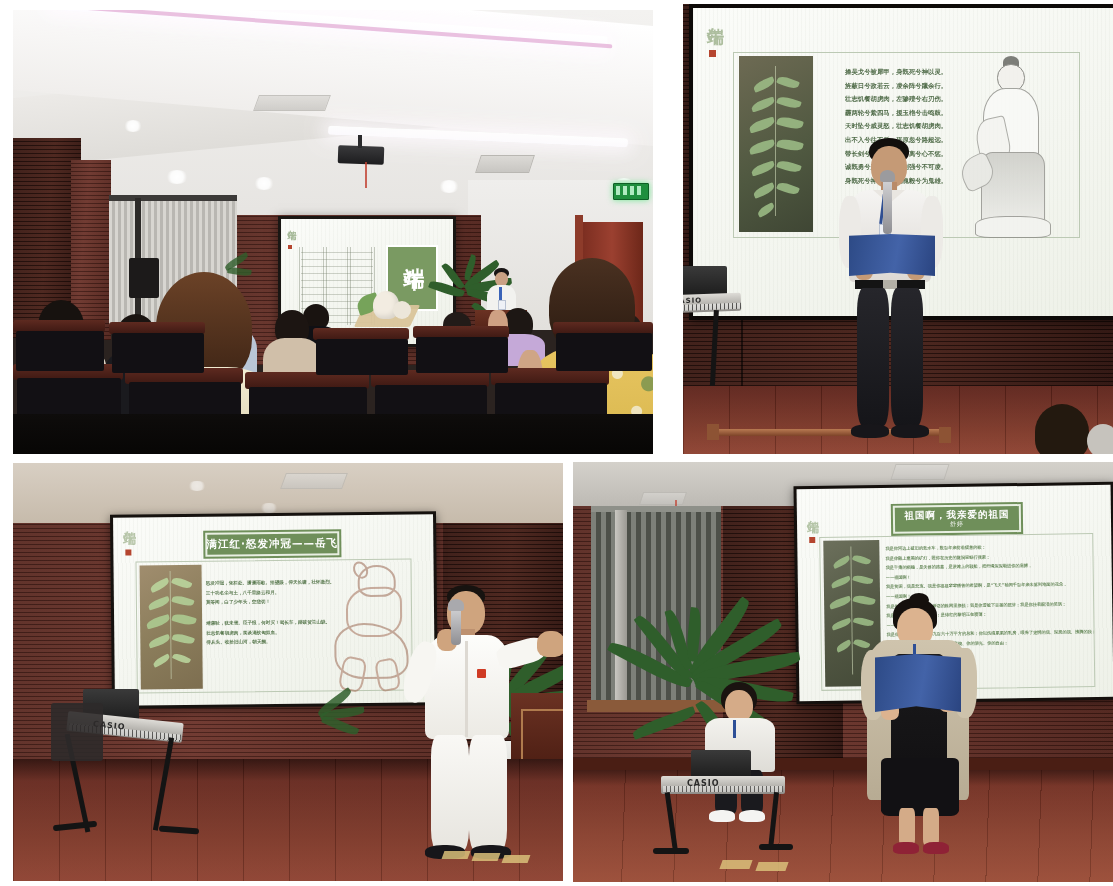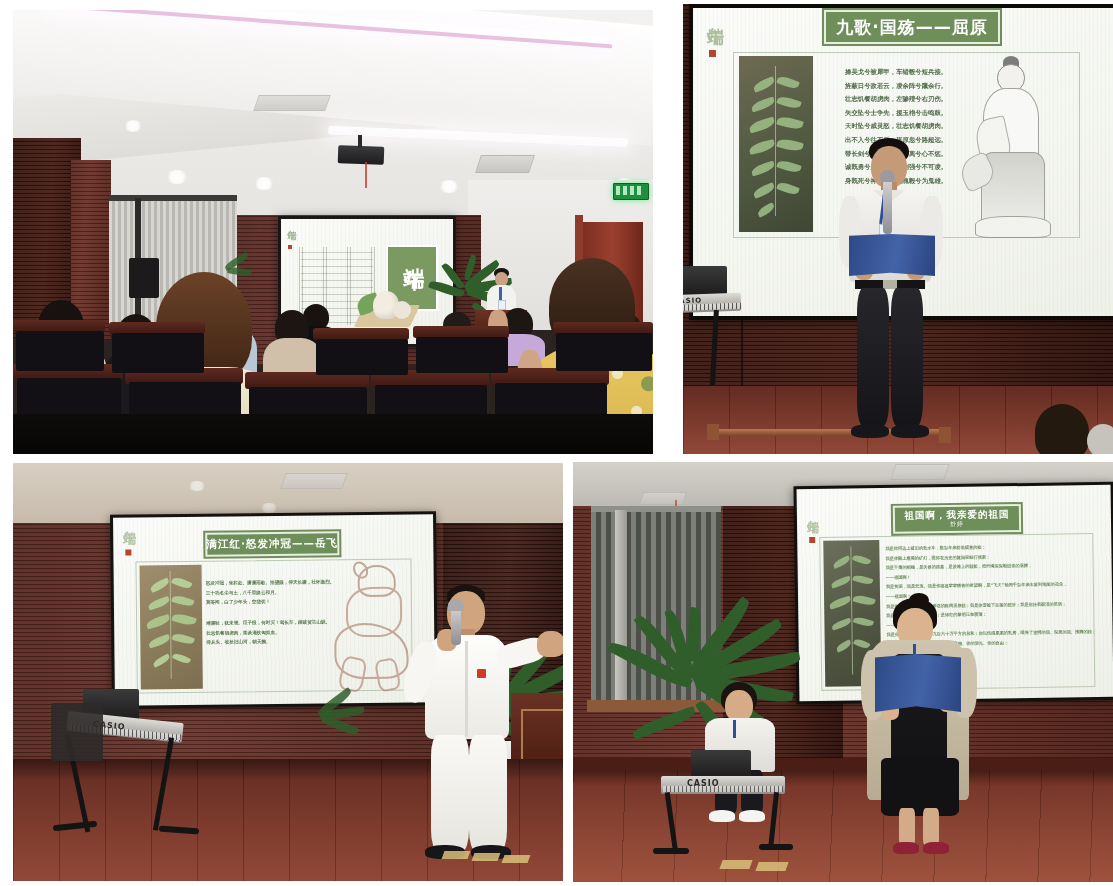--- a/index.html
+++ b/index.html
@@ -259,23 +259,20 @@
   <div class="panel" style="left:683px;top:4px;width:430px;height:450px;background:#1d100c;">
 
     <div class="abs wall-wood-dark" style="left:0;top:0;width:430px;height:450px;"></div>
     <div class="abs" style="left:58px;top:0;width:2px;height:450px;background:rgba(0,0,0,.55);"></div>
 
     <div class="abs screen-frame" style="left:6px;top:0px;width:424px;height:308px;background:#0d0a08;padding:4px;">
       <div class="slide">
         <div class="slide-badge" style="left:14px;top:6px;font-size:17px;color:#9bb089;">端午</div>
         <div class="slide-badge-dot" style="left:16px;top:42px;width:7px;height:7px;"></div>
 
-        <div class="slide-title" style="left:131px;top:2px;width:172px;height:30px;font-size:17px;">
-          <span>九歌·国殇——屈原</span>
-        </div>
 
         <div class="slide-inner" style="left:40px;top:44px;width:345px;height:184px;"></div>
 
         <div class="leaf-box" style="left:46px;top:48px;width:74px;height:176px;">
           <div class="leafstem" style="left:36px;top:10px;width:1px;height:150px;"></div>
           <div class="leaf" style="left:14px;top:24px;width:22px;height:9px;transform:rotate(-22deg);"></div>
           <div class="leaf" style="left:38px;top:22px;width:22px;height:9px;transform:rotate(22deg);"></div>
           <div class="leaf" style="left:12px;top:44px;width:24px;height:9px;transform:rotate(-18deg);"></div>
           <div class="leaf" style="left:38px;top:42px;width:24px;height:9px;transform:rotate(18deg);"></div>
           <div class="leaf" style="left:10px;top:64px;width:26px;height:10px;transform:rotate(-16deg);"></div>
@@ -283,24 +280,24 @@
           <div class="leaf" style="left:10px;top:86px;width:26px;height:10px;transform:rotate(-14deg);"></div>
           <div class="leaf" style="left:38px;top:84px;width:26px;height:10px;transform:rotate(14deg);"></div>
           <div class="leaf" style="left:12px;top:108px;width:24px;height:9px;transform:rotate(-18deg);"></div>
           <div class="leaf" style="left:38px;top:106px;width:24px;height:9px;transform:rotate(18deg);"></div>
           <div class="leaf" style="left:14px;top:130px;width:22px;height:9px;transform:rotate(-22deg);"></div>
           <div class="leaf" style="left:38px;top:128px;width:22px;height:9px;transform:rotate(22deg);"></div>
           <div class="leaf" style="left:18px;top:150px;width:18px;height:8px;transform:rotate(-28deg);"></div>
         </div>
 
         <div class="poem" style="left:152px;top:58px;width:180px;font-size:6.4px;line-height:13.6px;">
-          <div>操吴戈兮被犀甲，车错毂兮短兵接。</div>
+          <div>操吴戈兮被犀甲，身既死兮神以灵。</div>
           <div>旌蔽日兮敌若云，凌余阵兮躐余行。</div>
           <div>壮志饥餐胡虏肉，左骖殪兮右刃伤。</div>
-          <div>矢交坠兮士争先，援玉枹兮击鸣鼓。</div>
+          <div>霾两轮兮絷四马，援玉枹兮击鸣鼓。</div>
           <div>天时坠兮威灵怒，壮志饥餐胡虏肉。</div>
           <div>出不入兮往不反，平原忽兮路超远。</div>
           <div>带长剑兮挟秦弓，首身离兮心不惩。</div>
           <div>诚既勇兮又以武，终刚强兮不可凌。</div>
           <div>身既死兮神以灵，魂魄毅兮为鬼雄。</div>
         </div>
 
         <div class="figure-ink" style="left:268px;top:48px;width:100px;height:180px;">
           <div class="abs" style="left:42px;top:0;width:16px;height:12px;background:#5c5c58;border-radius:50% 50% 20% 20%;"></div>
           <div class="abs" style="left:36px;top:8px;width:26px;height:26px;background:#f2f0ec;border:1px solid #6b6b66;border-radius:48%;"></div>

